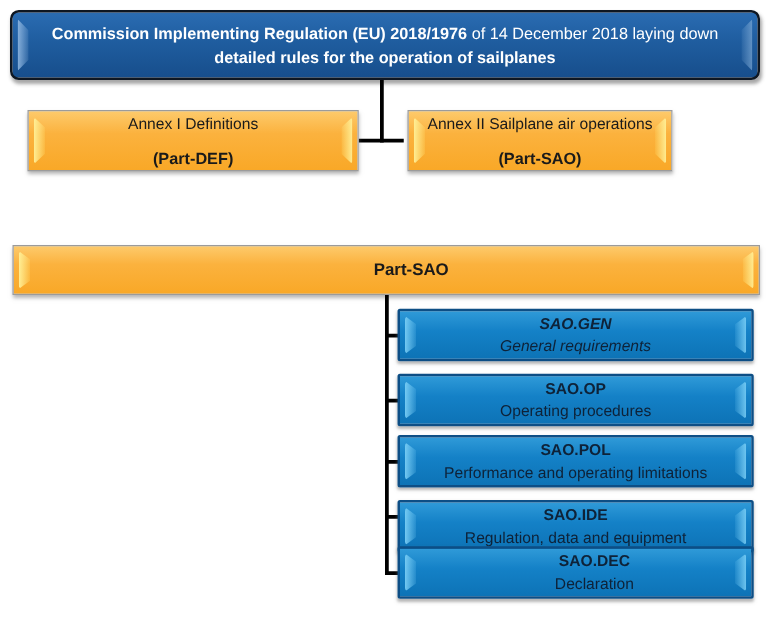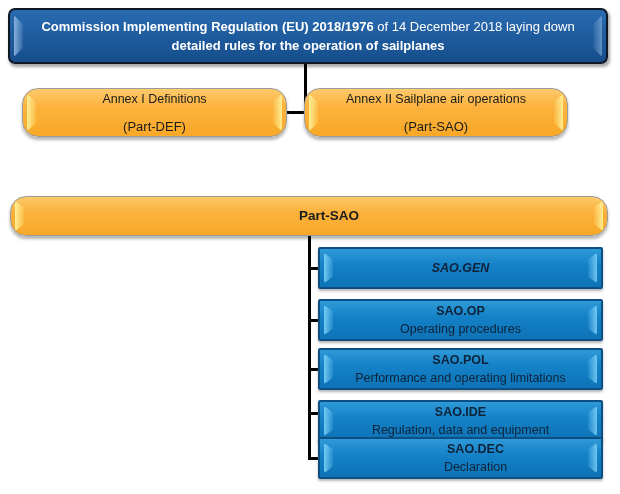--- a/index.html
+++ b/index.html
@@ -33,31 +33,31 @@
     color: #ffffff;
     font-size: 13px;
     line-height: 19px;
   }
   .reg-line1 { white-space: nowrap; }
   .b { font-weight: bold; }
   
   .gold {
     background: linear-gradient(180deg, #fdca6b 0%, #fbb23e 38%, #f9a827 100%);
     border: 1px solid #9b9b9b;
-    border-radius: 16px;
+    border-radius: 0;
     box-shadow: 0 2.5px 3px rgba(110,110,110,0.5);
     color: #1a1a1a;
     font-size: 12.5px;
     line-height: 18px;
     gap: 10px;
   }
   .annex-1 { left: 22px;  top: 88px; width: 265px; height: 49px; }
-  .annex-2 { left: 304px; top: 88px; width: 264px; height: 49px; }
+  .annex-2 { left: 326px; top: 88px; width: 212px; height: 49px; }
   .part-sao { left: 10px; top: 196px; width: 598px; height: 40px; font-size: 13.5px; font-weight: bold; padding-left: 40px; }
-  .annex-part { font-weight: normal; font-size: 13px; }
+  .annex-part { font-weight: bold; font-size: 13px; }
   
   .sect {
     left: 318px; width: 285px; height: 42px;
     background: linear-gradient(180deg, #2f9ad8 0%, #1481c7 42%, #0d73b6 100%);
     border: 2px solid #0d4e85;
     border-radius: 2px;
     box-shadow: 0 2px 2.5px rgba(110,110,110,0.5);
     color: #0e2238;
     font-size: 12.5px;
     line-height: 18px;
@@ -119,20 +119,21 @@
   <div class="conn" style="left:308px; top:267px; width:11px; height:3px;"></div>
   <div class="conn" style="left:308px; top:319px; width:11px; height:3px;"></div>
   <div class="conn" style="left:308px; top:368px; width:11px; height:3px;"></div>
   <div class="conn" style="left:308px; top:412px; width:11px; height:3px;"></div>
   <div class="conn" style="left:308px; top:457px; width:11px; height:3px;"></div>
 
   <div class="box sect" style="top:247px;font-style:italic;">
     <span class="bv bv-l bv-blue"></span>
     <span class="bv bv-r bv-blue"></span>
     <div class="sect-code">SAO.GEN</div>
+    <div>General requirements</div>
   </div>
   <div class="box sect" style="top:299px;">
     <span class="bv bv-l bv-blue"></span>
     <span class="bv bv-r bv-blue"></span>
     <div class="sect-code">SAO.OP</div>
     <div>Operating procedures</div>
   </div>
   <div class="box sect" style="top:348px;">
     <span class="bv bv-l bv-blue"></span>
     <span class="bv bv-r bv-blue"></span>

